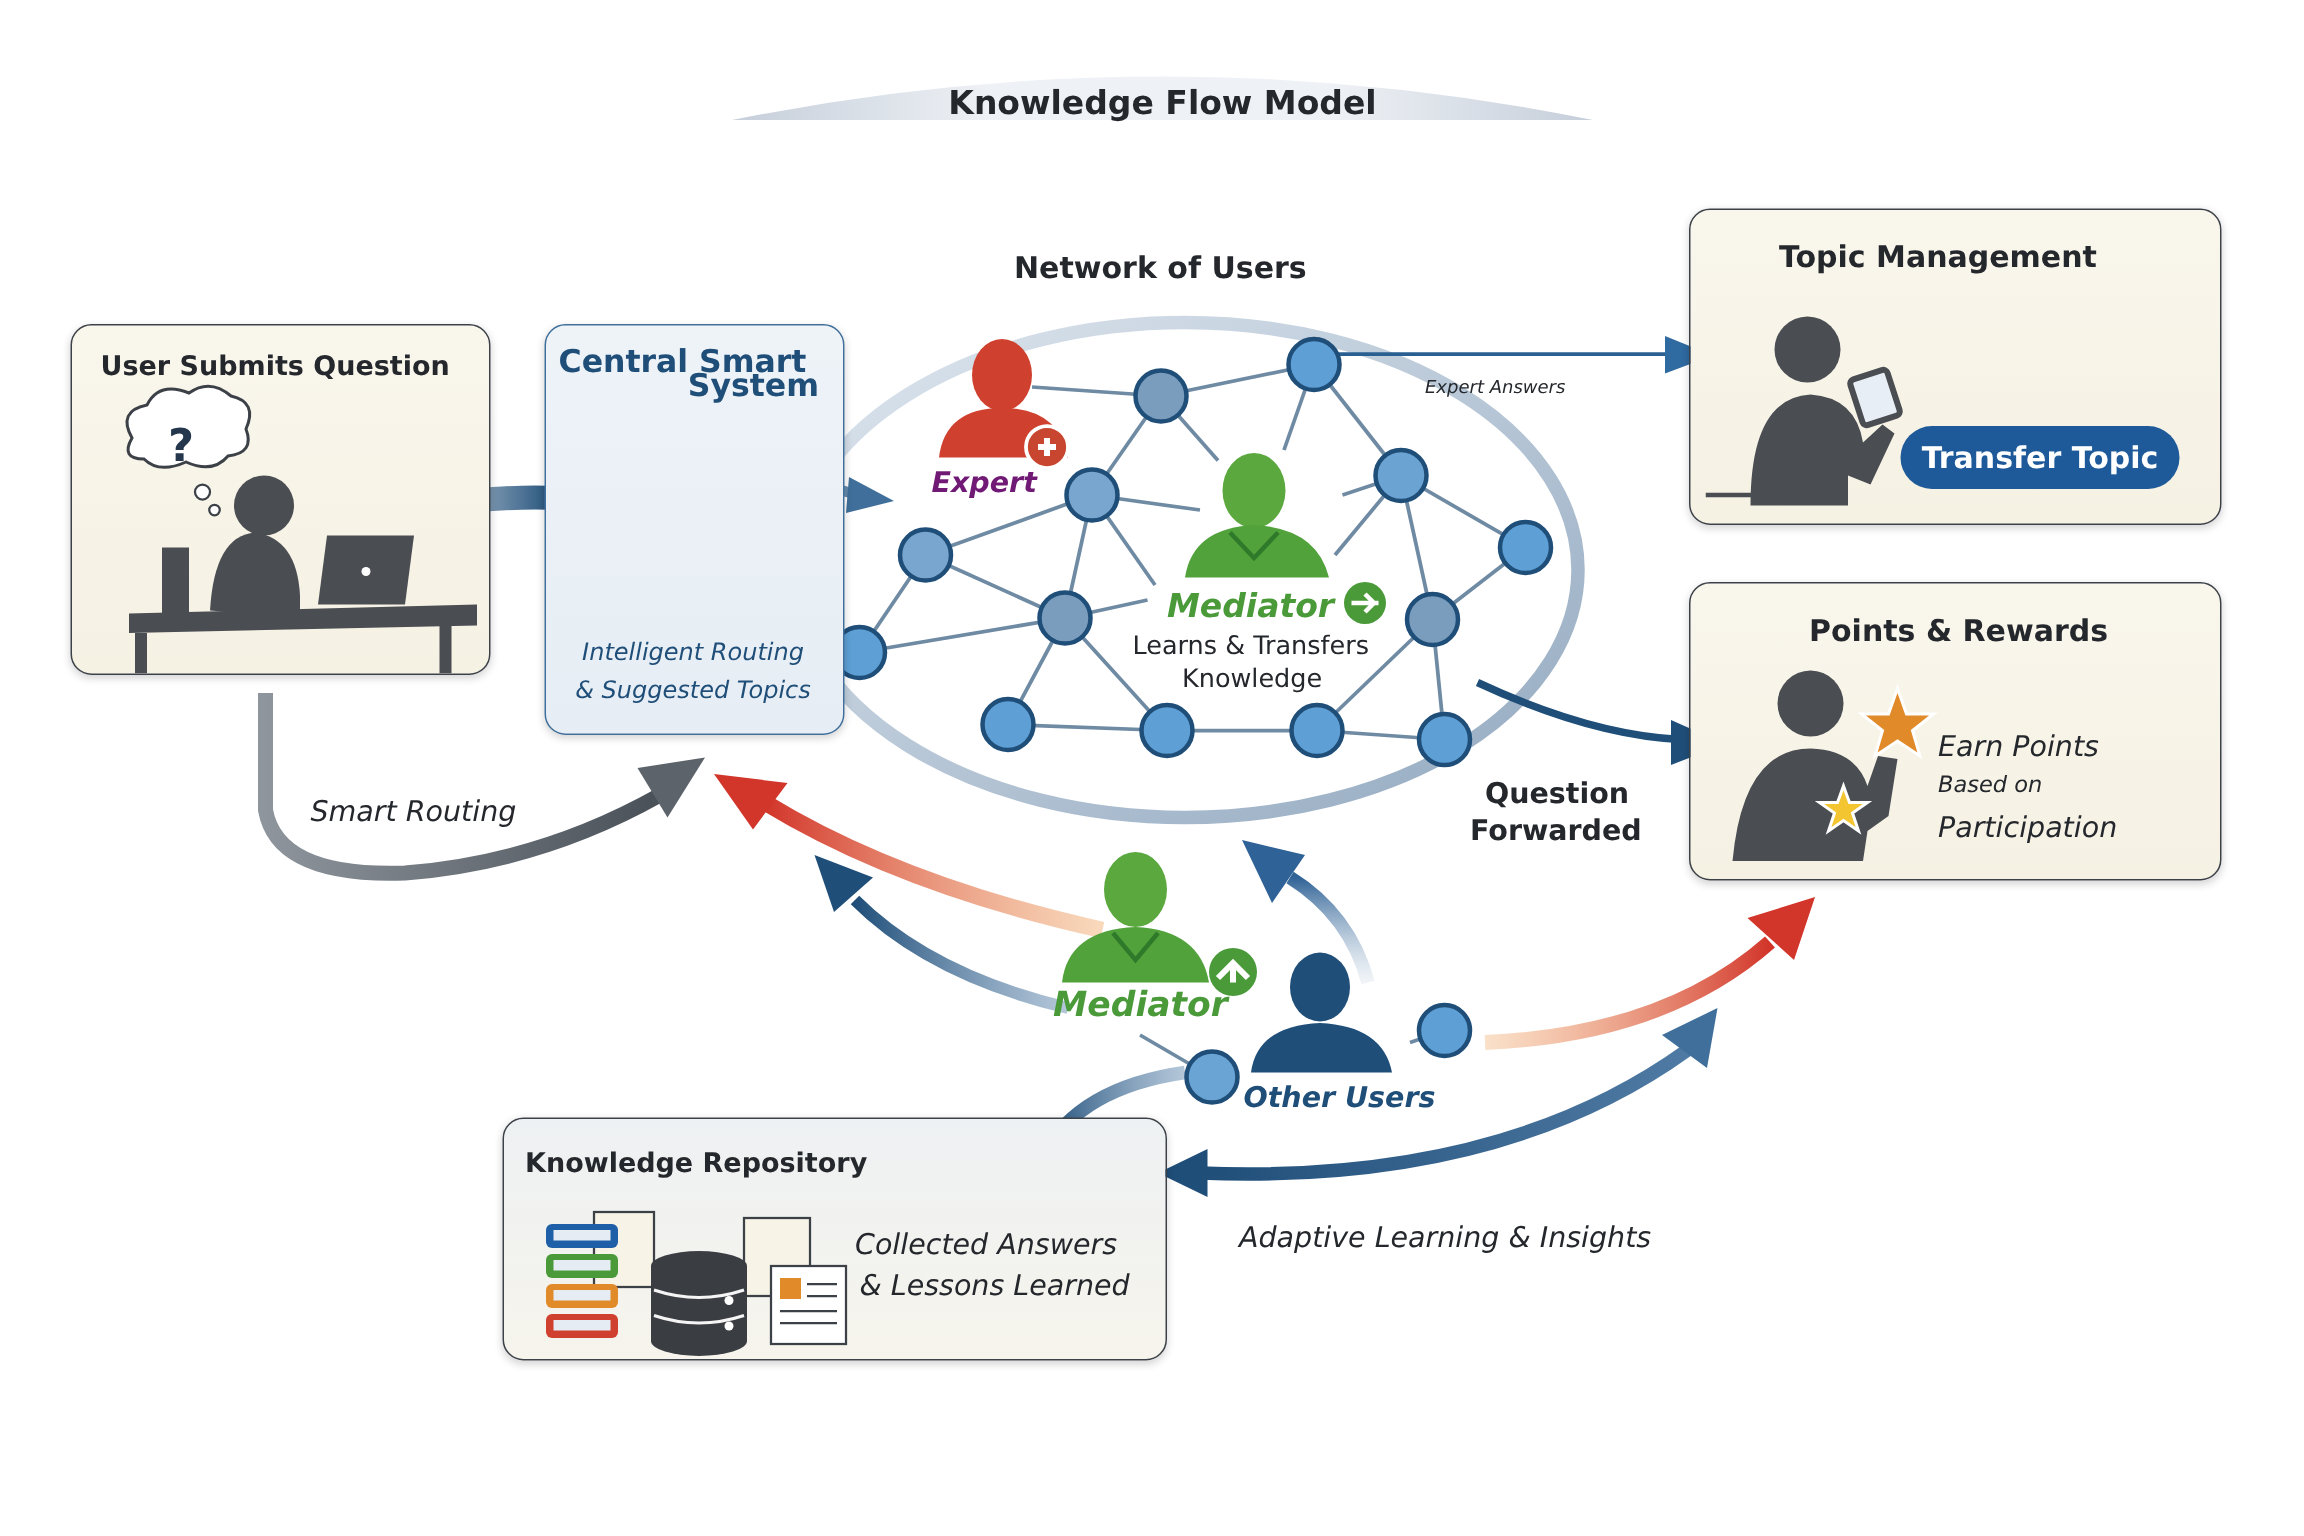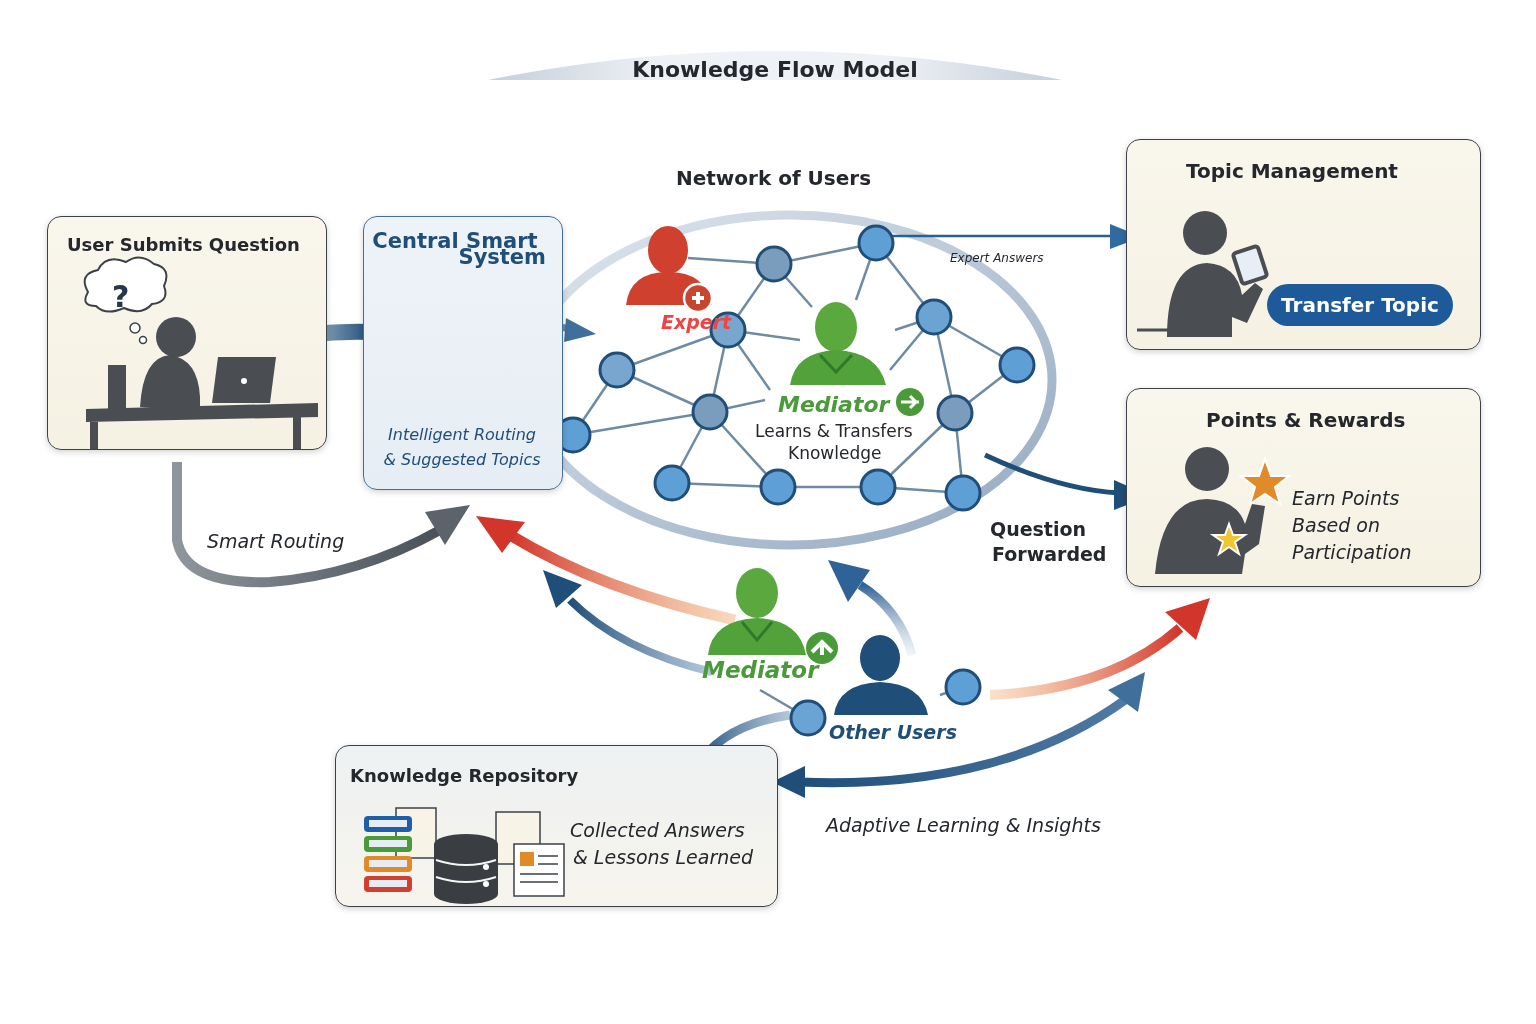--- a/index.html
+++ b/index.html
@@ -245,28 +245,28 @@
 </div>
 
 <div class="box bluebox" style="left:363px; top:216px; width:198px; height:272px;">
   <div class="txt bold navy" style="left:0; width:182px; text-align:center; top:12px; font-size:21px;">Central Smart</div>
   <div class="txt bold navy" style="left:0; width:182px; text-align:right; top:28px; font-size:21px;">System</div>
   <div class="txt ital navy" style="left:0; width:196px; text-align:center; top:208px; font-size:16px;">Intelligent Routing</div>
   <div class="txt ital navy" style="left:0; width:196px; text-align:center; top:233px; font-size:16px;">&amp; Suggested Topics</div>
 </div>
 
 <div class="txt bold dark" style="left:676px; top:166px; font-size:20px;">Network of Users</div>
-<div class="txt bold ital" style="left:621px; top:311px; font-size:19px; color:#ef4444;margin-left:40px;">Expert</div>
+<div class="txt bold ital" style="left:621px; top:311px; font-size:19px; color:#701a75;">Expert</div>
 <div class="txt bold ital" style="left:778px; top:392px; font-size:22px; color:#4a9a3a;">Mediator</div>
 <div class="txt dark" style="left:755px; top:421px; font-size:17px;">Learns &amp; Transfers</div>
 <div class="txt dark" style="left:788px; top:443px; font-size:17px;">Knowledge</div>
 
 <div class="txt ital dark" style="left:950px; top:251px; font-size:12px;">Expert Answers</div>
 <div class="txt bold dark" style="left:990px; top:518px; font-size:19px;">Question</div>
-<div class="txt bold dark" style="left:980px; top:543px; font-size:19px;margin-left:12px;">Forwarded</div>
+<div class="txt bold dark" style="left:980px; top:543px; font-size:19px;">Forwarded</div>
 <div class="txt ital dark" style="left:207px; top:530px; font-size:19px;">Smart Routing</div>
 <div class="txt ital dark" style="left:826px; top:814px; font-size:19px;">Adaptive Learning &amp; Insights</div>
 
 <div class="txt bold ital" style="left:702px; top:657px; font-size:23px; color:#4a9a3a;">Mediator</div>
 <div class="txt bold ital navy" style="left:829px; top:721px; font-size:19px;">Other Users</div>
 
 <div class="box cream" style="left:1126px; top:139px; width:353px; height:209px;">
   <div class="txt bold dark" style="left:59px; top:19px; font-size:20px;">Topic Management</div>
   <svg width="150" height="140" style="position:absolute; left:10px; top:65px;">
     <circle cx="68" cy="28" r="22" fill="#4a4d52"></circle>
@@ -281,21 +281,21 @@
 
 <div class="box cream" style="left:1126px; top:388px; width:353px; height:197px;">
   <div class="txt bold dark" style="left:79px; top:19px; font-size:20px;">Points &amp; Rewards</div>
   <svg width="170" height="140" style="position:absolute; left:20px; top:55px;">
     <circle cx="60" cy="25" r="22" fill="#4a4d52"></circle>
     <path d="M8,130 Q15,55 60,55 Q90,56 98,80 L105,60 L118,62 L112,100 L98,110 L95,130 Z" fill="#4a4d52"></path>
     <polygon points="118,15 124,32 142,32 128,43 133,60 118,50 103,60 108,43 94,32 112,32" fill="#e08a2a" stroke="#fff" stroke-width="2"></polygon>
     <polygon points="82,80 86,91 98,91 88,98 92,110 82,103 72,110 76,98 66,91 78,91" fill="#f2c531" stroke="#fff" stroke-width="2"></polygon>
   </svg>
   <div class="txt ital dark" style="left:165px; top:98px; font-size:19px;">Earn Points</div>
-  <div class="txt ital dark" style="left:165px; top:125px; font-size:19px;">Based on</div>
+  <div class="txt ital dark" style="left:165px; top:125px; font-size:15px;">Based on</div>
   <div class="txt ital dark" style="left:165px; top:152px; font-size:19px;">Participation</div>
 </div>
 
 <div class="box repo" style="left:335px; top:745px; width:441px; height:160px;">
   <div class="txt bold dark" style="left:14px; top:19px; font-size:18px;">Knowledge Repository</div>
   <svg width="220" height="110" style="position:absolute; left:20px; top:48px;">
     <rect x="40" y="14" width="40" height="50" fill="#f7f3e6" stroke="#3c4148" stroke-width="1.5"></rect>
     <rect x="140" y="18" width="44" height="52" fill="#f7f3e6" stroke="#3c4148" stroke-width="1.5"></rect>
     <rect x="8" y="22" width="48" height="16" rx="4" fill="#1f5fa8"></rect>
     <rect x="13" y="26" width="38" height="7" fill="#e5ecf3"></rect>

